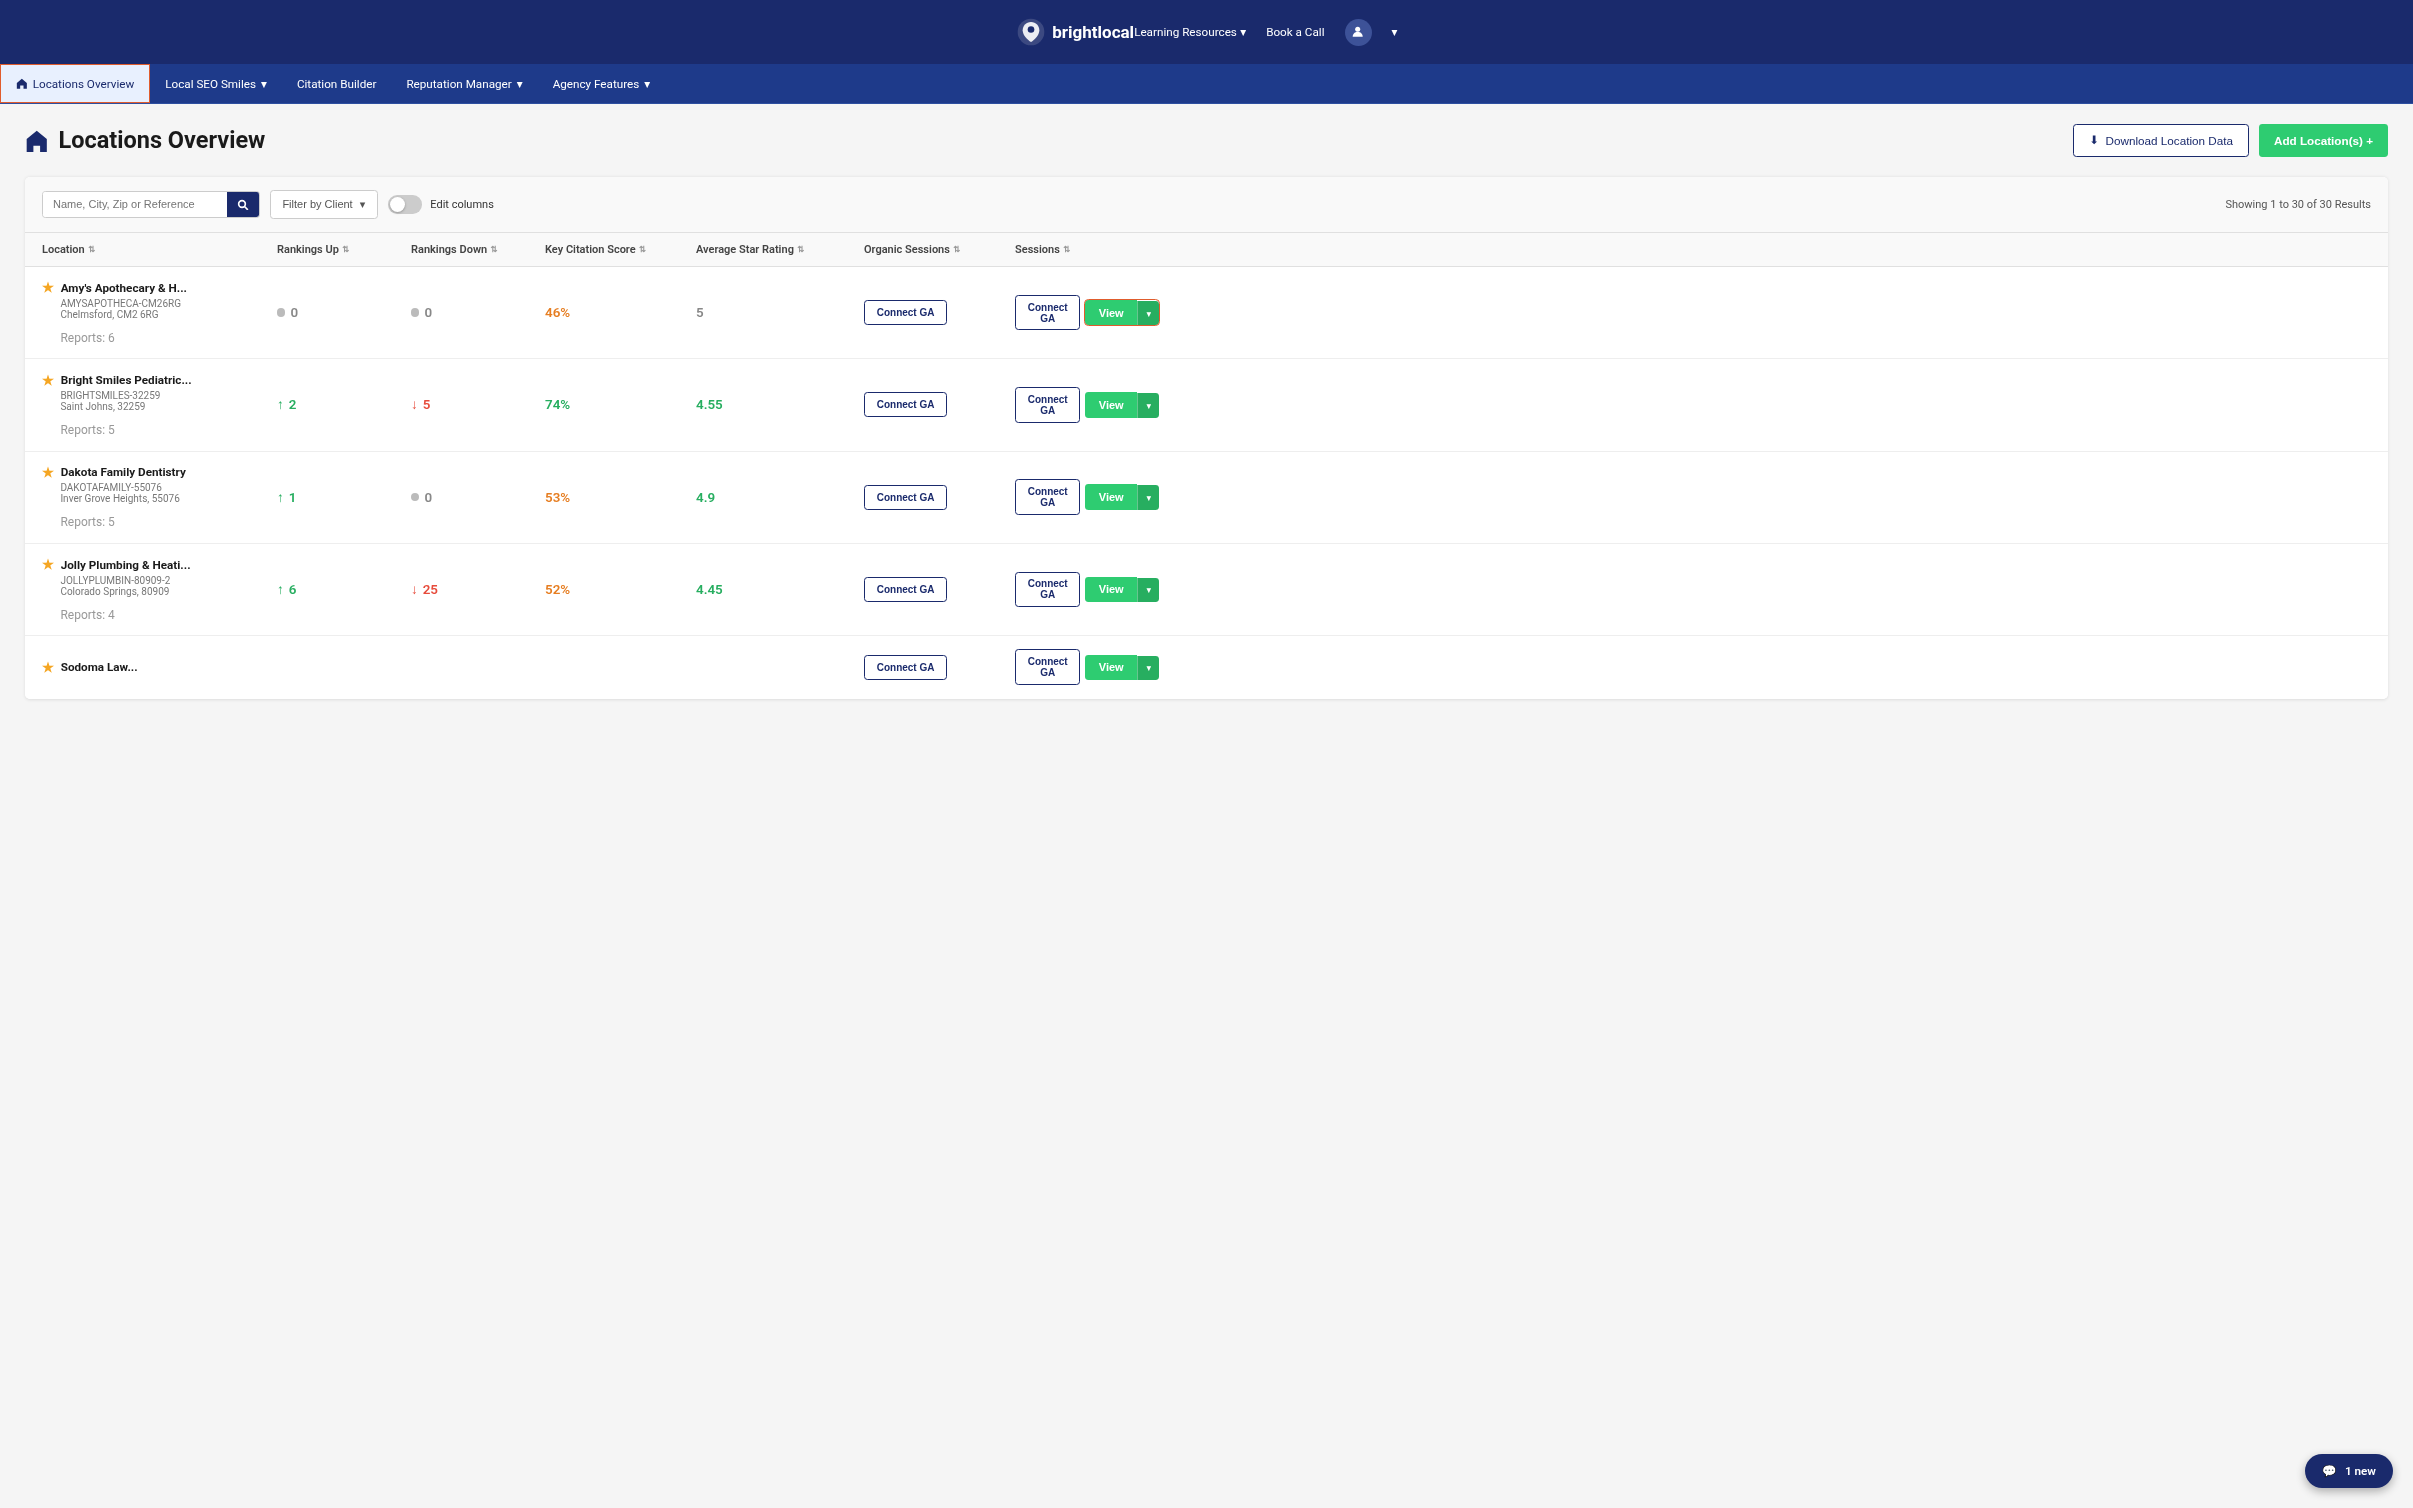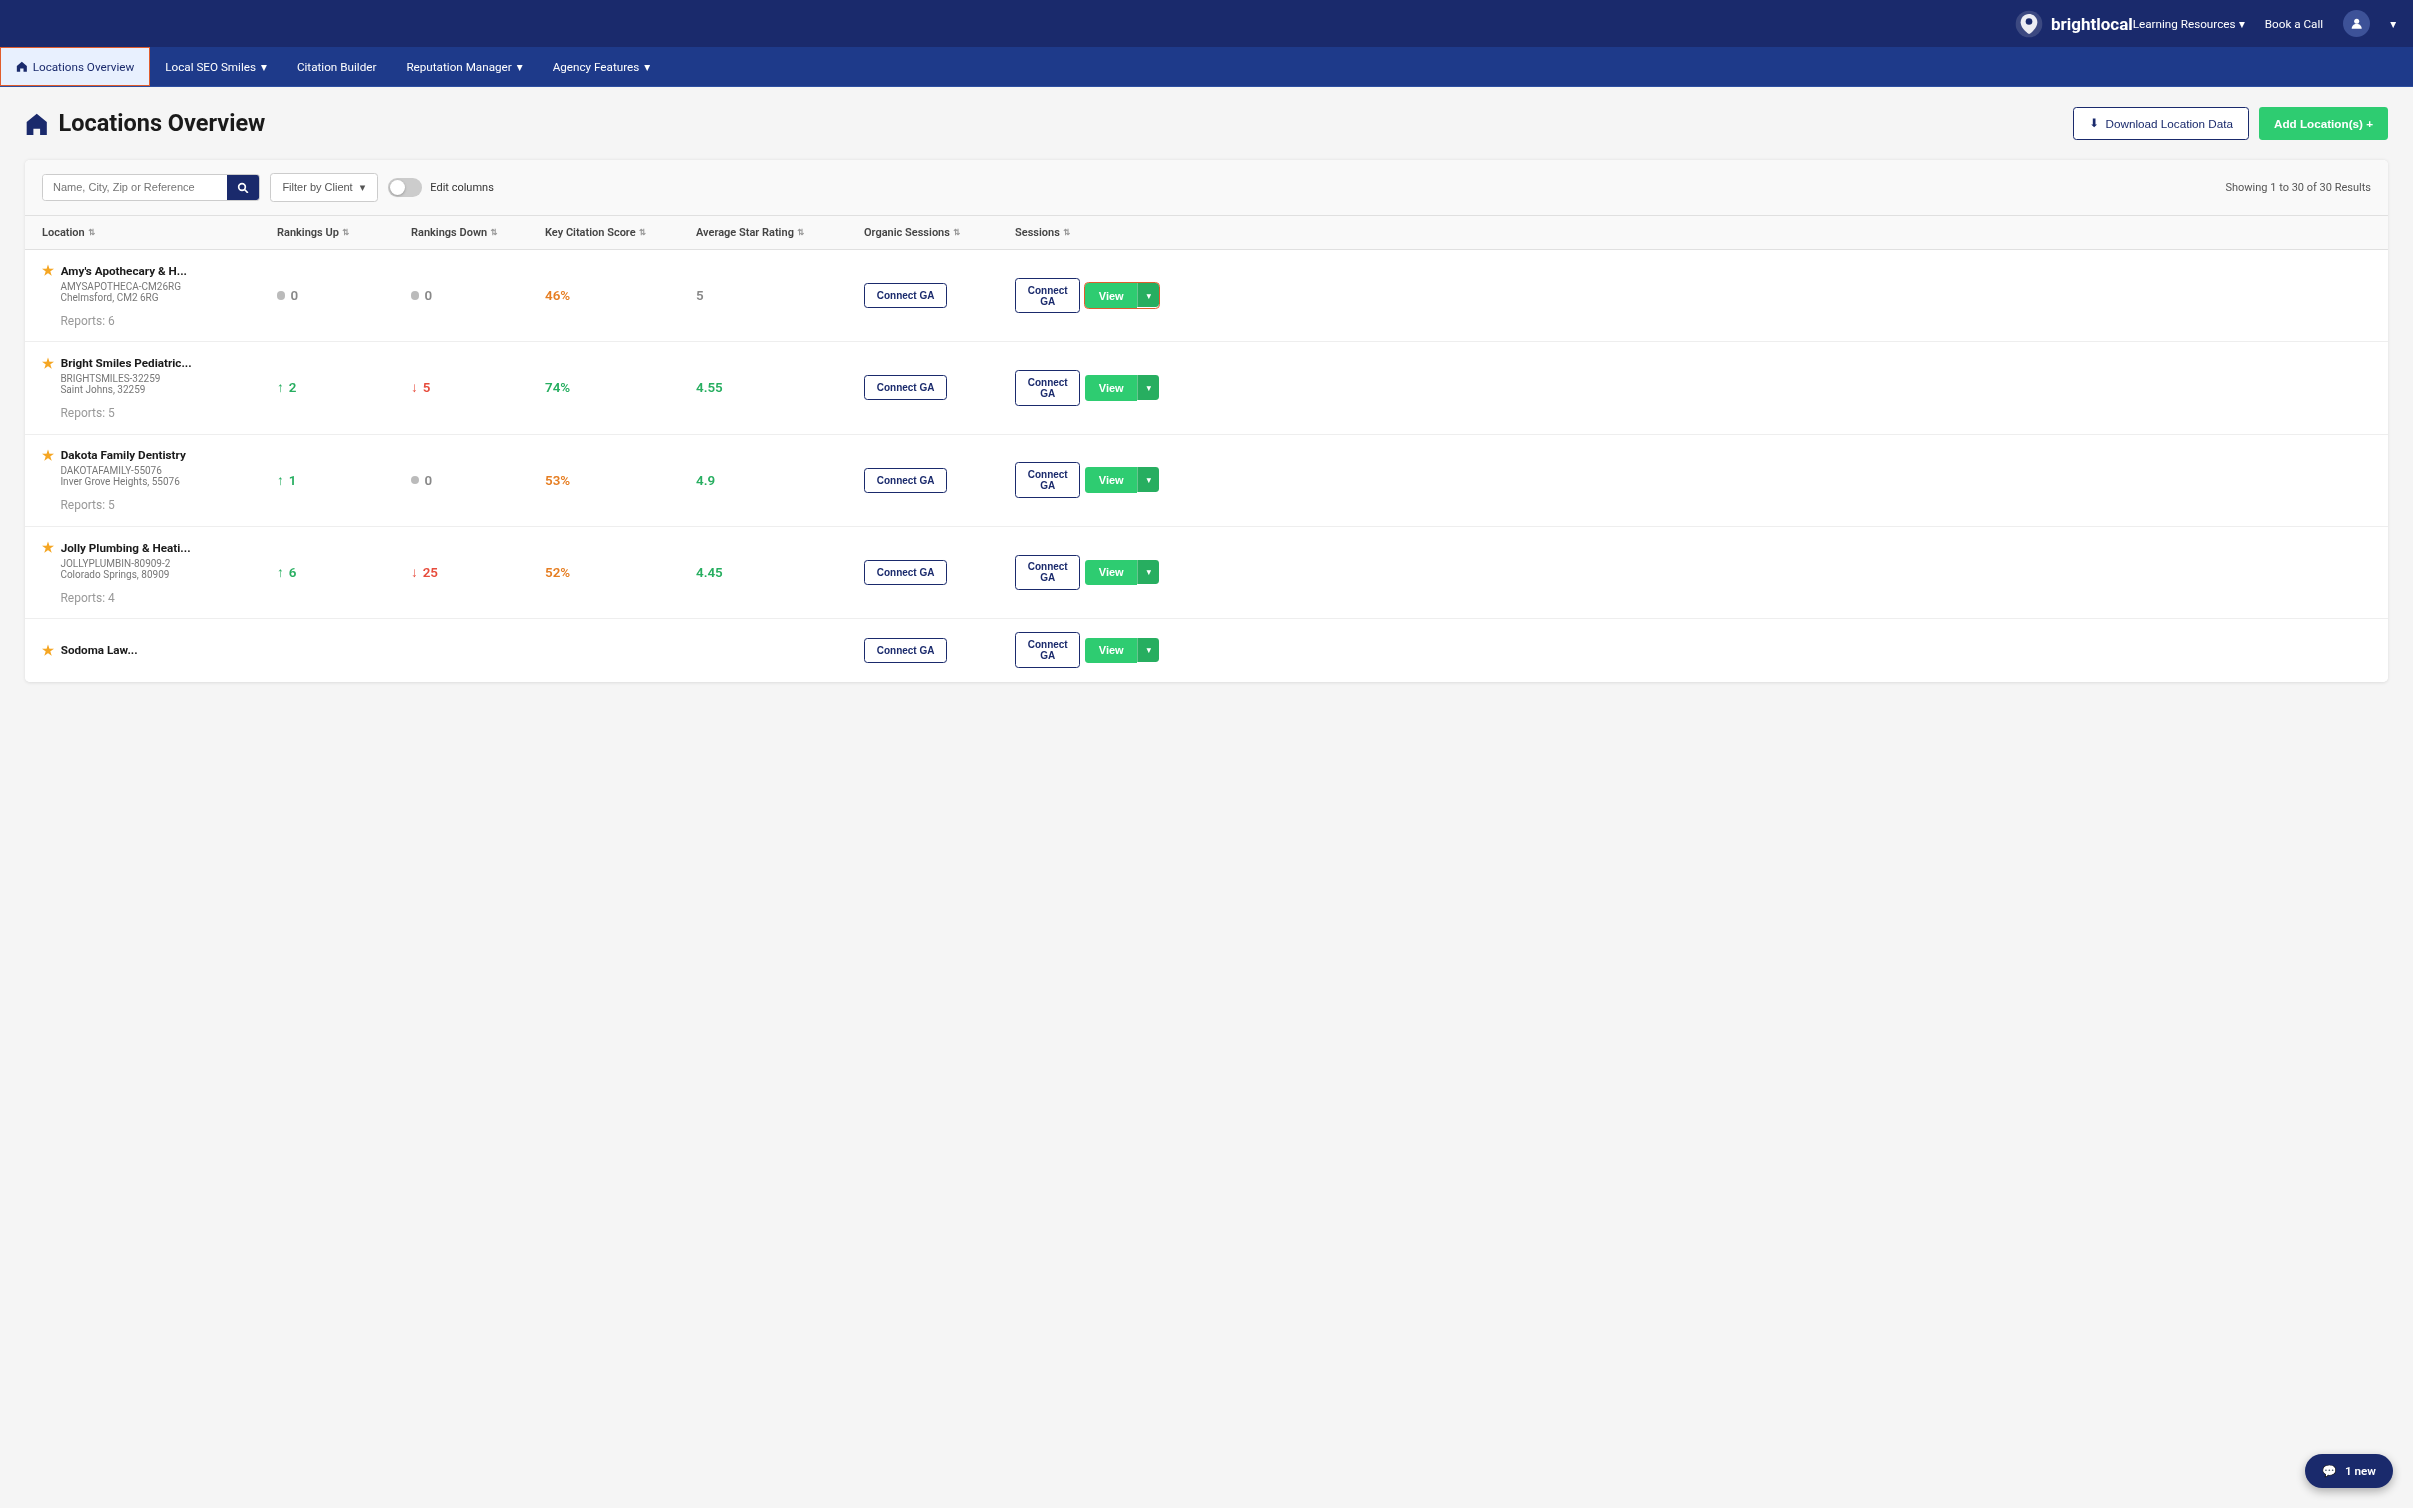--- a/index.html
+++ b/index.html
@@ -3,23 +3,23 @@
   <meta charset="utf-8">
   <style>
     * { box-sizing: border-box; margin: 0; padding: 0; }
     body { font-family: -apple-system, BlinkMacSystemFont, 'Segoe UI', Roboto, sans-serif; background: #f5f5f5; font-size: 11.7px; }
 
     
     .top-bar {
       background: #1a2a6c;
       display: flex;
       align-items: center;
-      justify-content: flex-end;
+      justify-content: center;
       padding: 0 17px;
-      height: 47px;
+      height: 64px;
     }
     .logo {
       display: flex;
       align-items: center;
       gap: 6.7px;
       color: white;
       font-size: 17px;
       font-weight: bold;
     }
     .logo-icon {
@@ -314,21 +314,21 @@
       color: #1a2a6c;
       padding: 5.9px 11.7px;
       border-radius: 3.4px;
       cursor: pointer;
       font-size: 10px;
       font-weight: 600;
     }
 
     .view-btn-group {
       display: flex;
-      align-items: flex-start;
+      align-items: flex-end;
     }
     .btn-view {
       background: #2ecc71;
       color: white;
       border: none;
       padding: 6.7px 13.4px;
       border-radius: 3.4px 0 0 3.4px;
       cursor: pointer;
       font-size: 11px;
       font-weight: 600;

